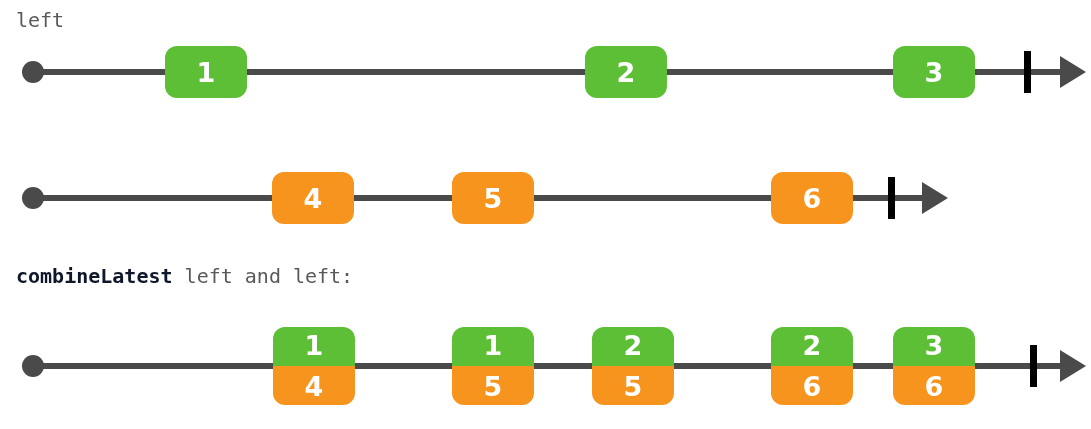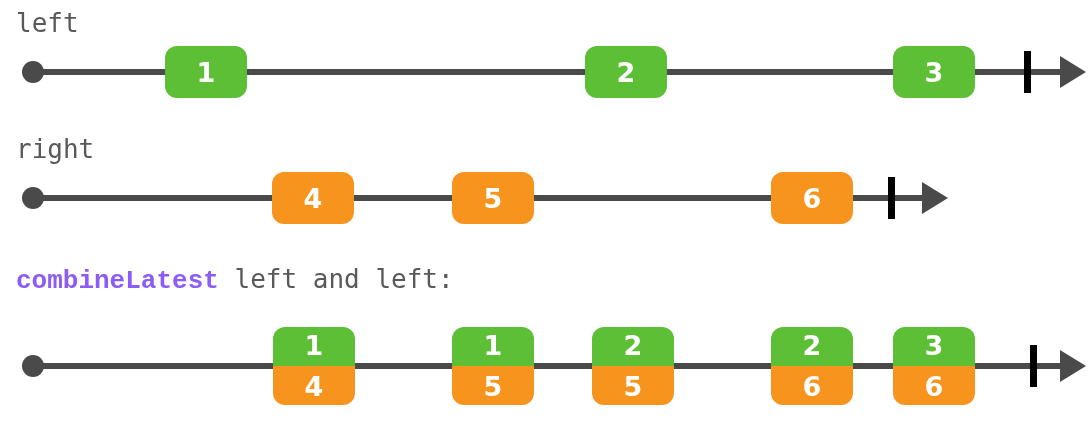--- a/index.html
+++ b/index.html
@@ -13,29 +13,28 @@
     height: 429px;
     background: #ffffff;
     font-family: "DejaVu Sans Mono", "Liberation Mono", monospace;
     overflow: hidden;
   }
 
   
   .row-label {
     position: absolute;
     font-family: "DejaVu Sans Mono", "Liberation Mono", monospace;
-    font-size: 26px;
+    font-size: 20px;
     color: #58595b;
     white-space: pre;
     letter-spacing: 0px;
   }
   .row-label .strong {
     font-weight: bold;
-    color: #8b5cf6;
-    font-family: Liberation Mono, monospace;
+    color: #0f172a;
   }
 
   
   .timeline {
     position: absolute;
     height: 0;
   }
   .tl-line {
     position: absolute;
     left: 0;
@@ -134,21 +133,20 @@
       </div>
       <div class="marble green" style="left: 585px;">
         <span>2</span>
       </div>
       <div class="marble green" style="left: 893px;">
         <span>3</span>
       </div>
       <div class="tl-complete" style="left: 1024px;"></div>
       <div class="tl-arrow" style="left: 1060px;"></div>
     </div>
-    <div class="row-label" style="left: 16px; top: 134px;"><span>right</span></div>
     <div class="timeline" style="left: 0px; top: 198px; width: 1091px;">
       <div class="tl-line" style="left: 33px; width: 897px;"></div>
       <div class="tl-dot" style="left: 22px;"></div>
       <div class="marble orange" style="left: 272px;">
         <span>4</span>
       </div>
       <div class="marble orange" style="left: 452px;">
         <span>5</span>
       </div>
       <div class="marble orange" style="left: 771px;">

